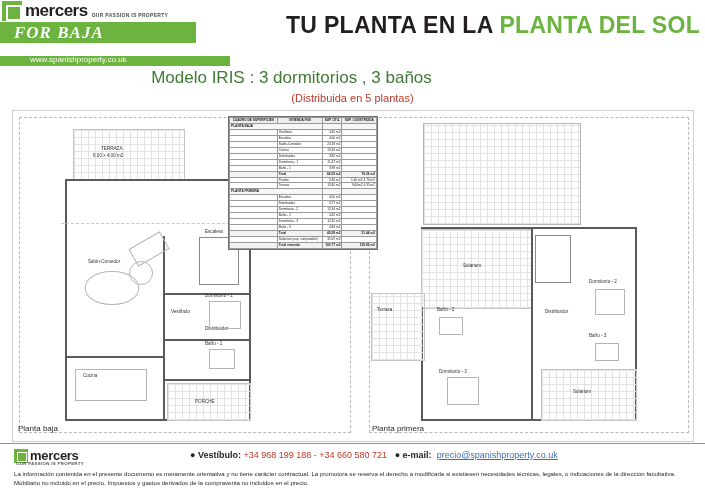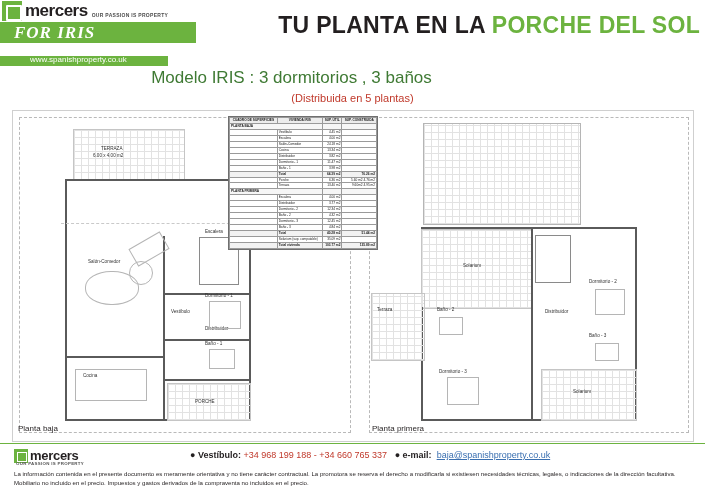--- a/index.html
+++ b/index.html
@@ -51,21 +51,21 @@
   }
   .tel-bar{
     position:absolute;left:0;top:43px;width:196px;height:13px;
     background:#231f20;
   }
   .tel-text{
     position:absolute;left:16px;top:-1px;
     font-weight:bold;font-size:12px;color:#ffffff;letter-spacing:0.2px;
   }
   .web-bar{
-    position:absolute;left:0;top:56px;width:168px;height:10px;
+    position:absolute;left:0;top:56px;width:230px;height:10px;
     background:#6cb33f;
   }
   .web-text{
     position:absolute;left:30px;top:-1px;
     font-size:8px;color:#ffffff;
   }
   .header-title{
     position:absolute;left:200px;top:12px;width:500px;
     text-align:right;
     font-family:"Liberation Sans", sans-serif;
@@ -166,30 +166,30 @@
 
 <div class="header">
 
   <div class="brand-block">
     <div class="brand-top">
       <div class="brand-logo-sq"></div>
       <div class="brand-word">mercers</div>
       <div class="brand-tag">OUR PASSION IS PROPERTY</div>
     </div>
     <div class="forsale-bar">
-      <div class="forsale-text">FOR IRIS</div>
+      <div class="forsale-text">FOR BAJA</div>
     </div>
     <div class="web-bar">
       <div class="web-text">www.spanishproperty.co.uk</div>
     </div>
   </div>
 
   <div class="header-title">
     <span>TU PLANTA EN LA</span>
-    <span class="green">PORCHE DEL SOL</span>
+    <span class="green">PLANTA DEL SOL</span>
   </div>
 </div>
 
 <div class="model-title">Modelo IRIS : 3 dormitorios , 3 baños</div>
 <div class="model-sub">(Distribuida en 5 plantas)</div>
 
 <div class="plan-frame">
 
   <div class="plan-left">
 
@@ -427,23 +427,23 @@
 
   <div class="f-brand">
     <div class="f-logo-sq"></div>
     <div class="f-word">mercers</div>
   </div>
   <div class="f-tag">OUR PASSION IS PROPERTY</div>
 
   <div class="f-contact">
     <span class="bullet">●</span>
     <b>Vestíbulo:</b>
-    <span class="f-phone">+34 968 199 188 - +34 660 765 337</span>
+    <span class="f-phone">+34 968 199 188 - +34 660 580 721</span>
     &nbsp;&nbsp;<span class="bullet">●</span>
     <b>e-mail:</b>
-    &nbsp;<a class="f-mail" href="#">baja@spanishproperty.co.uk</a>
+    &nbsp;<a class="f-mail" href="#">precio@spanishproperty.co.uk</a>
   </div>
 
   <div class="legal">
     <span>La información contenida en el presente documento es meramente orientativa y no tiene carácter contractual. La promotora se reserva el derecho a modificarla si existiesen necesidades técnicas, legales, o indicaciones de la dirección</span>
     <span>facultativa. Mobiliario no incluido en el precio. Impuestos y gastos derivados de la compraventa no incluidos en el precio.</span>
   </div>
 </div>
 
 </body></html>

